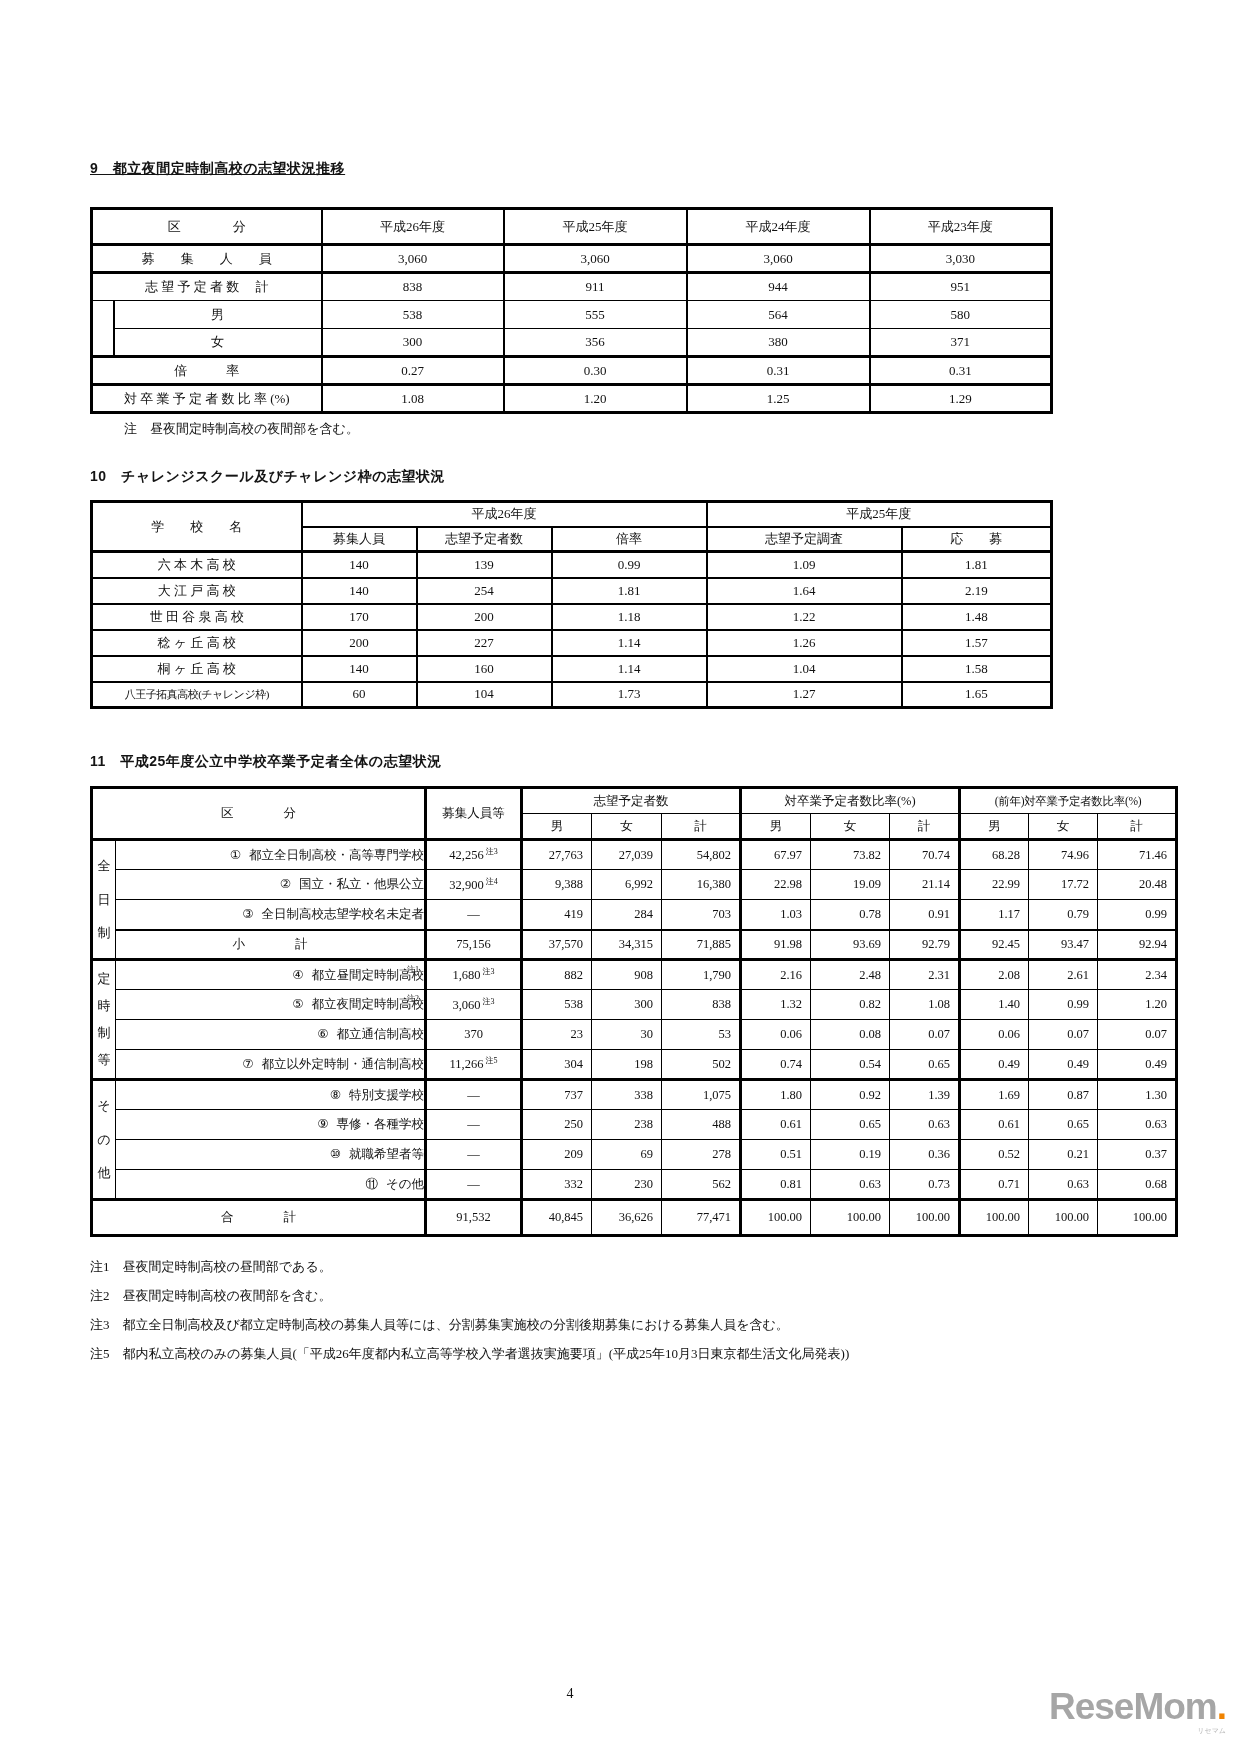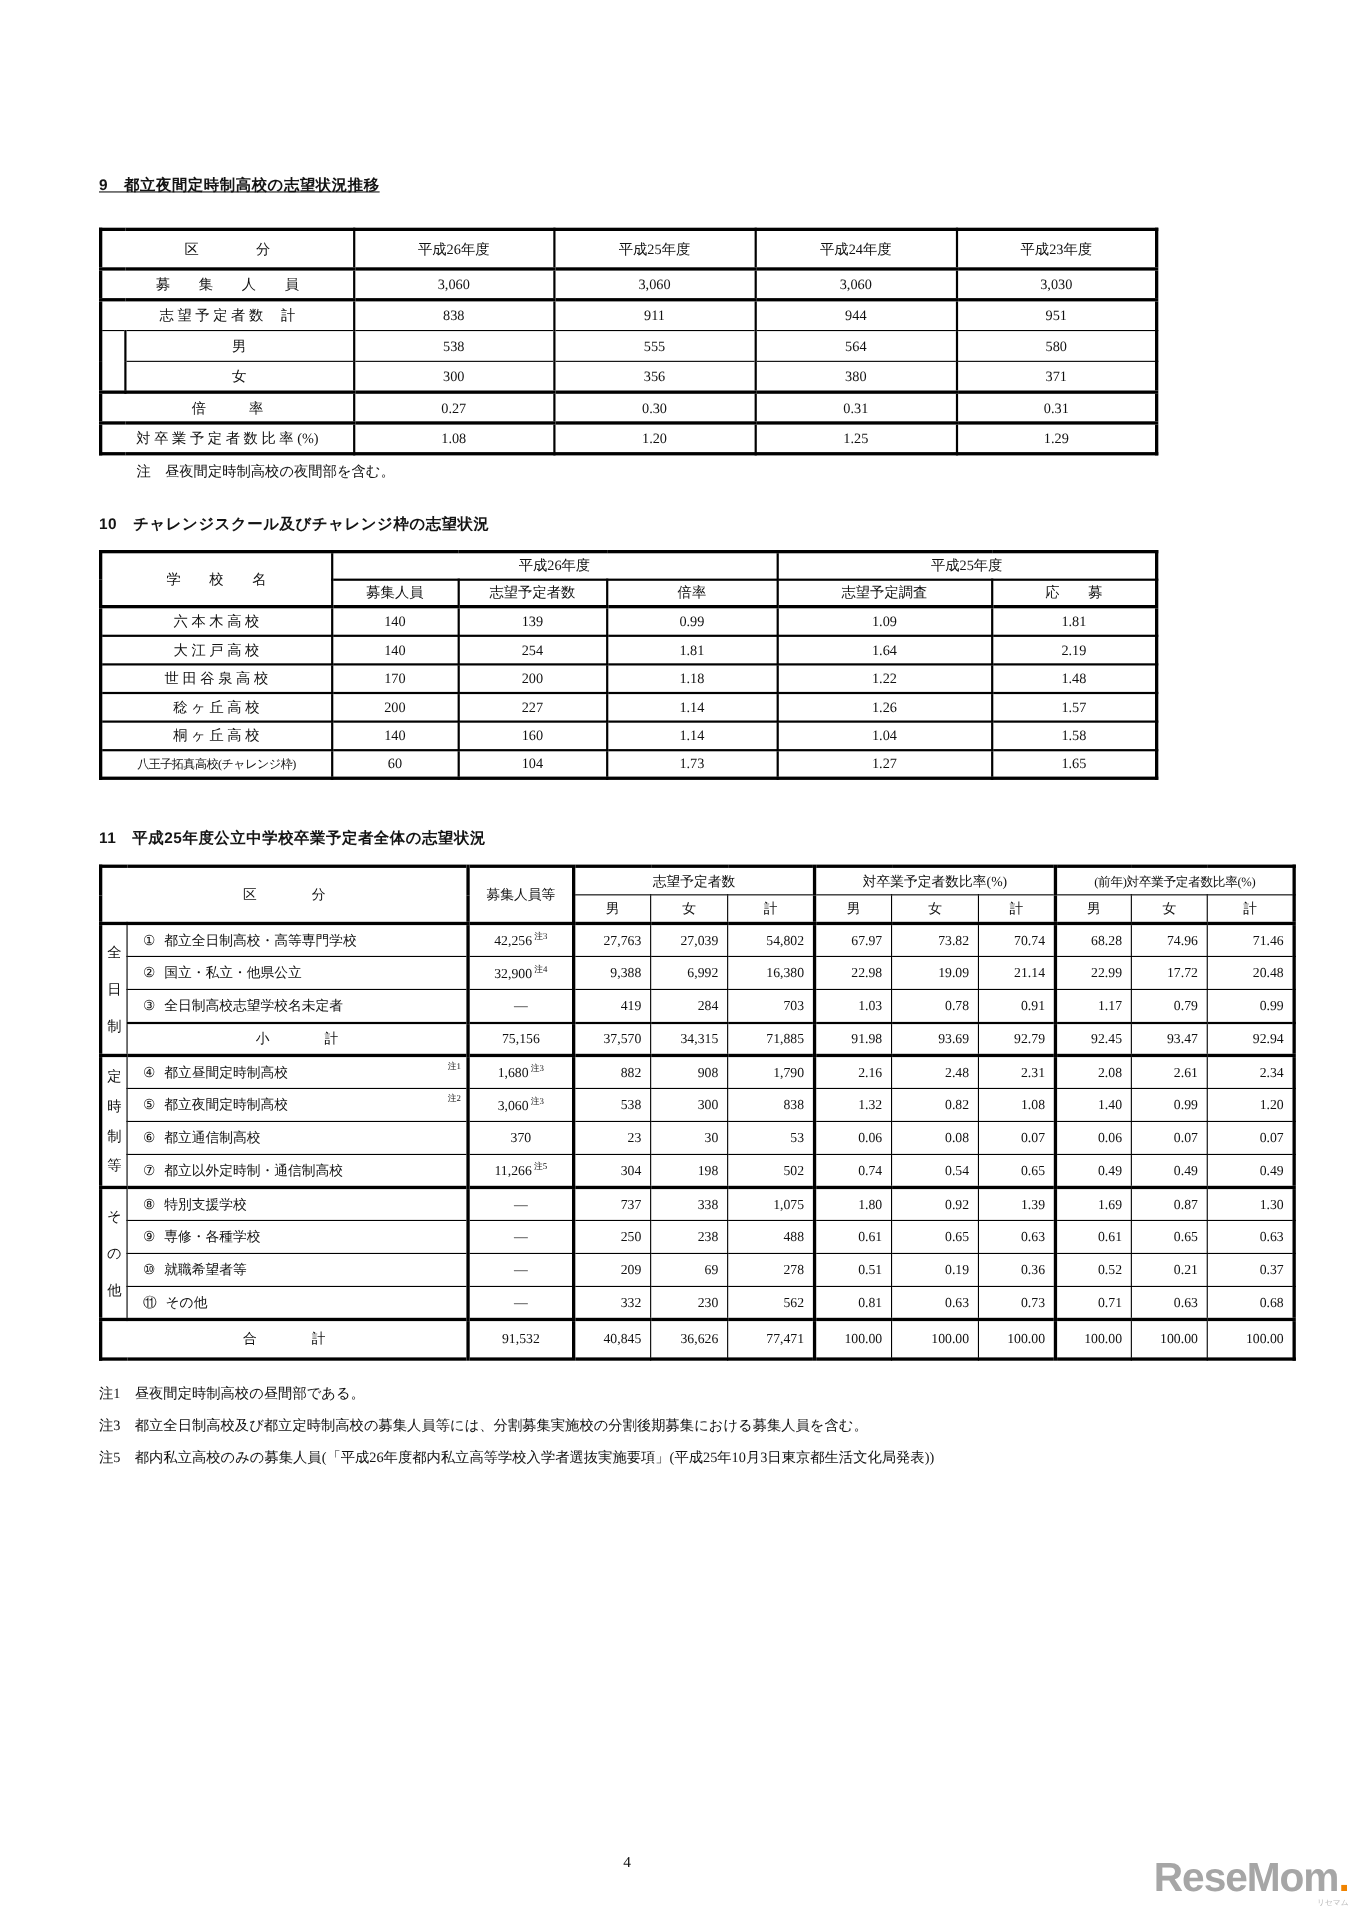--- a/index.html
+++ b/index.html
@@ -52,21 +52,21 @@
   #t11 td { height:30px; font-size:12.5px; }
   #t11 .hv { border-left-width:3px; }
   #t11 .boshu { border-left-width:3px; border-right-width:3px; }
   #t11 .hb { border-bottom-width:3px; }
   #t11 tr.gsep td { border-top-width:3px; }
   #t11 tr.st td { border-top-width:2px; }
   #t11 tr.total td { border-top-width:3px; height:36px; }
   #t11 th.g2 { font-size:11.5px; letter-spacing:-0.3px; }
   #t11 td.gcol { padding:0; }
   #t11 .vl { display:flex; flex-direction:column; align-items:center; justify-content:space-evenly; height:116px; font-size:13px; }
-  #t11 td.lbl { text-align:left; padding-left:14px; position:relative; }
+  #t11 td.lbl { text-align:right; padding-left:14px; position:relative; }
   #t11 td.lblc { text-align:center; }
   #t11 .no { margin-right:8px; }
   #t11 .lnote { position:absolute; right:5px; top:3px; font-size:8px; }
   #t11 .bsup { font-size:8px; vertical-align:super; margin-left:2px; }
   #t11 td.num { text-align:right; padding-right:8px; }
 
   .notes { position:absolute; left:90px; top:1252px; width:1090px; }
   .notes p { font-size:13px; line-height:29px; white-space:nowrap; }
 
   .pageno { position:absolute; top:1686px; left:90px; width:960px; text-align:center; font-size:14px; }
@@ -451,20 +451,21 @@
           <td class="num">100.00</td>
           <td class="num hv">100.00</td>
           <td class="num">100.00</td>
           <td class="num">100.00</td>
         </tr>
       </tbody>
     </table>
 
   <div class="notes">
       <p>注1　昼夜間定時制高校の昼間部である。</p>
+      <p>注2　昼夜間定時制高校の夜間部を含む。</p>
       <p>注3　都立全日制高校及び都立定時制高校の募集人員等には、分割募集実施校の分割後期募集における募集人員を含む。</p>
       <p>注5　都内私立高校のみの募集人員(「平成26年度都内私立高等学校入学者選抜実施要項」(平成25年10月3日東京都生活文化局発表))</p>
     </div>
 
   <div class="pageno">4</div>
 
   <div class="wm">
     <span class="wm-logo"><span>ReseMom</span><span class="wm-dot">.</span></span>
     <span class="wm-sub">リセマム</span>
   </div>

